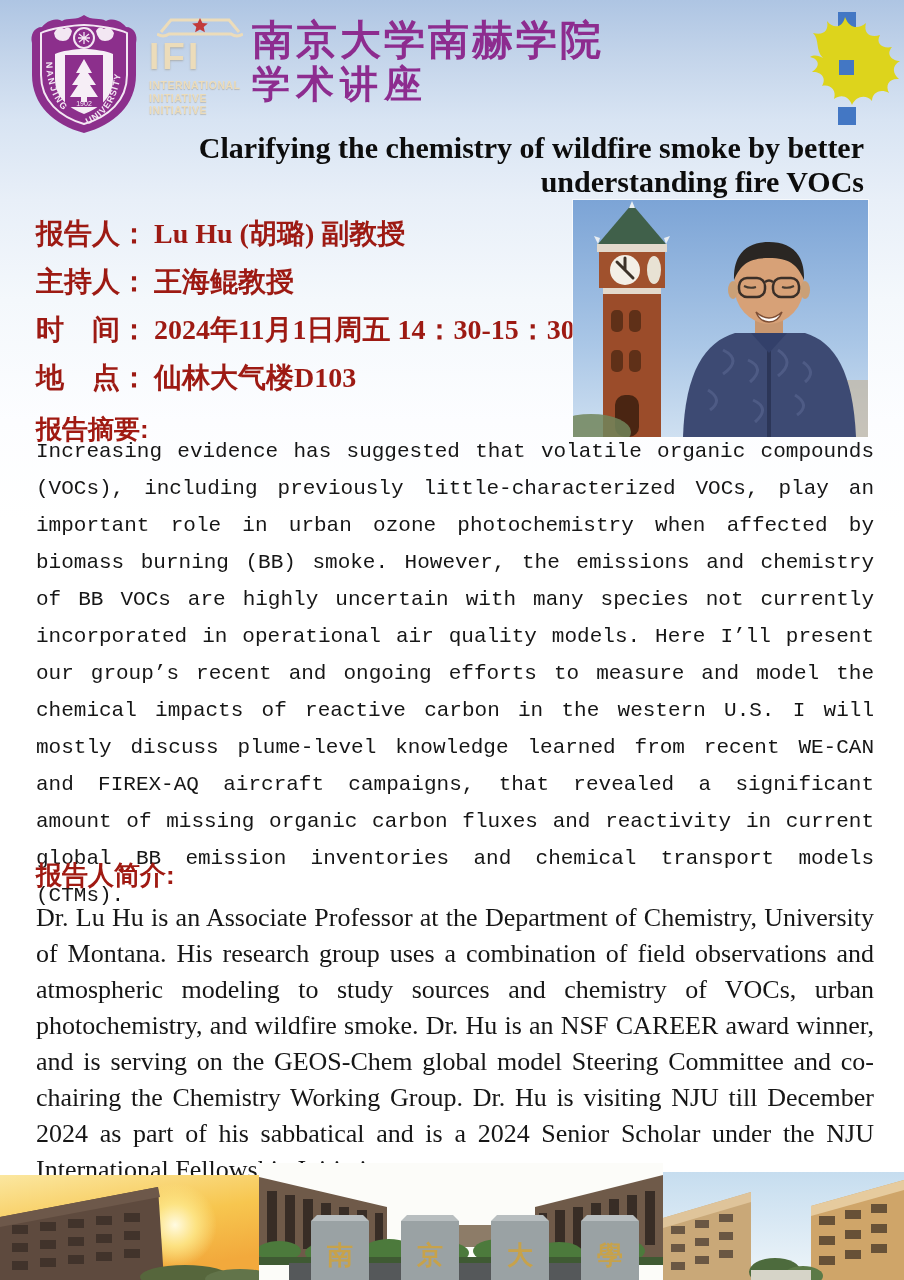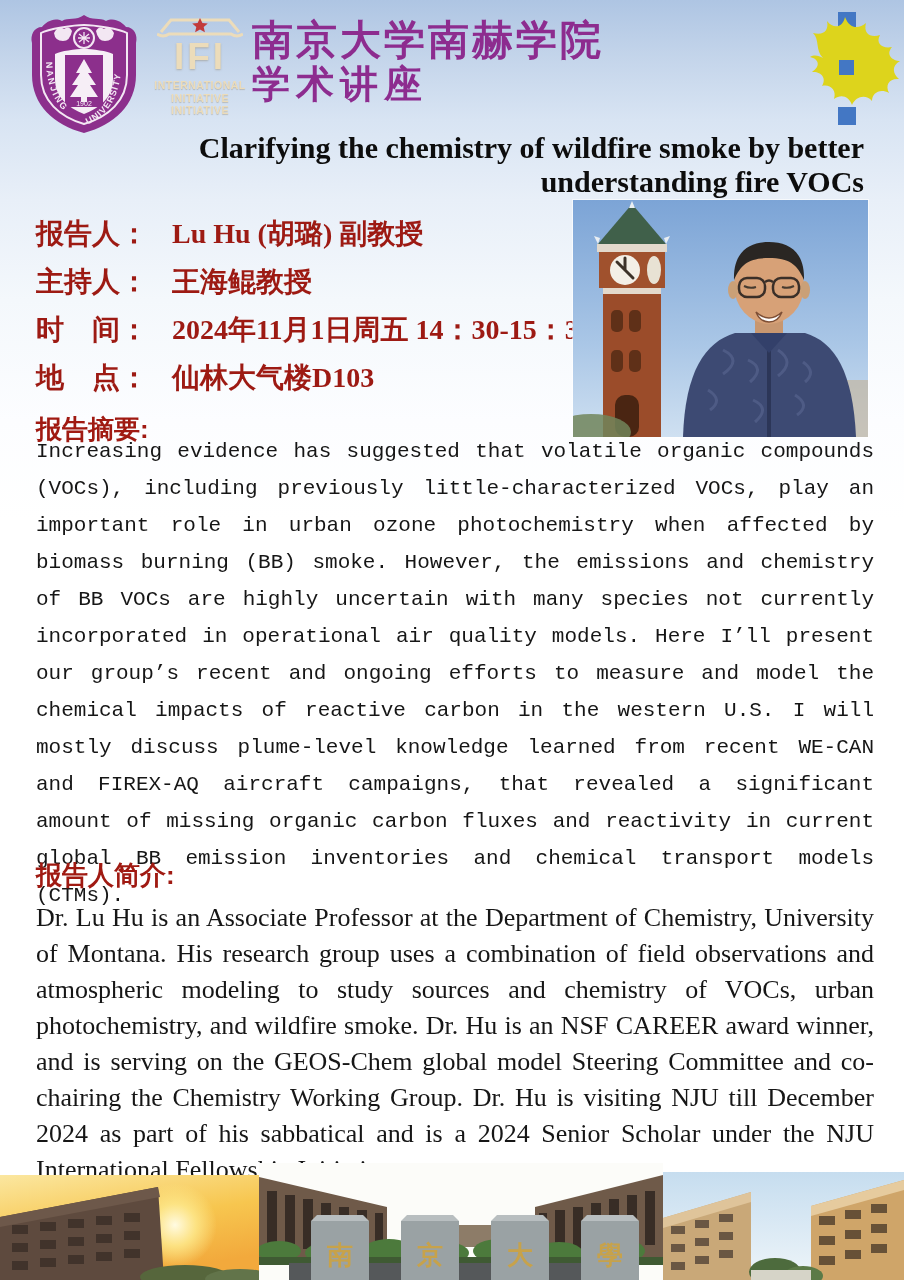--- a/index.html
+++ b/index.html
@@ -10,21 +10,21 @@
     position:relative; width:904px; height:1280px; overflow:hidden; margin:0 auto;
     background:
       linear-gradient(180deg,
         #aec5e3 0px, #c3d4ea 55px, #d8e4f3 120px,
         #e8eff8 200px, #f4f8fc 300px, #fcfdff 420px,
         #ffffff 520px, #ffffff 1280px);
   }
 
   
   .seal{ position:absolute; left:24px; top:13px; width:120px; height:122px; }
-  .ifi{ position:absolute; left:149px; top:14px; width:102px; height:110px; text-align:center;
+  .ifi{ position:absolute; left:149px; top:14px; width:102px; height:110px; 
         color:#ecdcba; font-family:"Liberation Sans","DejaVu Sans",sans-serif; }
   .ifi .roof{ display:block; margin:0 auto; }
   .ifi .acronym{ font-size:37px; font-weight:bold; letter-spacing:3px; line-height:1;
                  margin-top:-2px; text-shadow:0 1px 2px rgba(120,100,60,.35); }
   .ifi .small{ font-size:10.5px; font-weight:bold; letter-spacing:.5px; line-height:12.5px; margin-top:4px;
                text-shadow:0 1px 1px rgba(120,100,60,.3); }
   .cn-head{ position:absolute; left:252px; top:18px; width:400px; text-align:left;
             color:#8d2c8f; font-family:"Liberation Sans","DejaVu Sans",sans-serif; font-weight:bold; }
   .cn-head .l1{ font-size:41px; letter-spacing:3px; line-height:44px; }
   .cn-head .l2{ font-size:38px; letter-spacing:6px; line-height:42px; margin-top:1px; }
@@ -33,21 +33,21 @@
   
   .title{ position:absolute; left:40px; top:131px; width:824px; text-align:right;
           color:#0d0d0d; font-weight:bold; font-size:30px; line-height:34px;
           font-family:"Liberation Serif","DejaVu Serif",serif; }
 
   
   .info{ position:absolute; left:36px; top:210px; width:540px;
          color:#9d1a13; font-weight:bold;
          font-family:"Liberation Sans","DejaVu Sans",sans-serif; }
   .info .row{ font-size:28px; line-height:48px; white-space:nowrap; }
-  .info .val{ font-family:"Liberation Serif","DejaVu Serif",serif; margin-left:24px; font-weight:bold; }
+  .info .val{ font-family:"Liberation Serif","DejaVu Serif",serif; margin-left:6px; font-weight:bold; }
 
   
   .speaker-photo{ position:absolute; left:573px; top:200px; width:295px; height:237px;
                   box-shadow:0 0 0 1px rgba(255,255,255,.6); }
 
   
   .sec-heading{ position:absolute; left:36px; color:#a01a12; font-weight:bold; font-size:26px;
                 font-family:"Liberation Sans","DejaVu Sans",sans-serif; }
   .abstract-heading{ top:412px; }
   .abstract-body{ position:absolute; left:36px; top:433px; width:838px;

